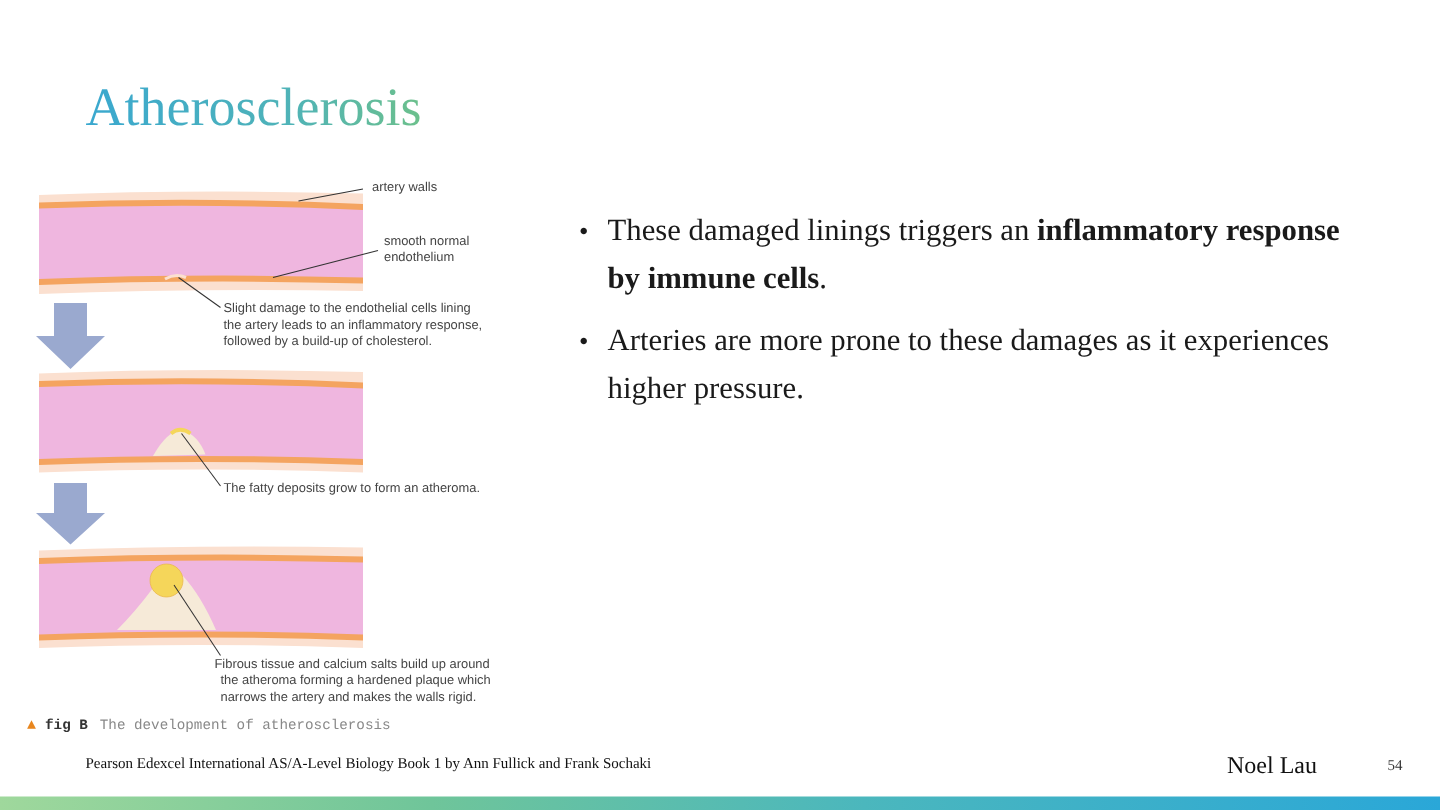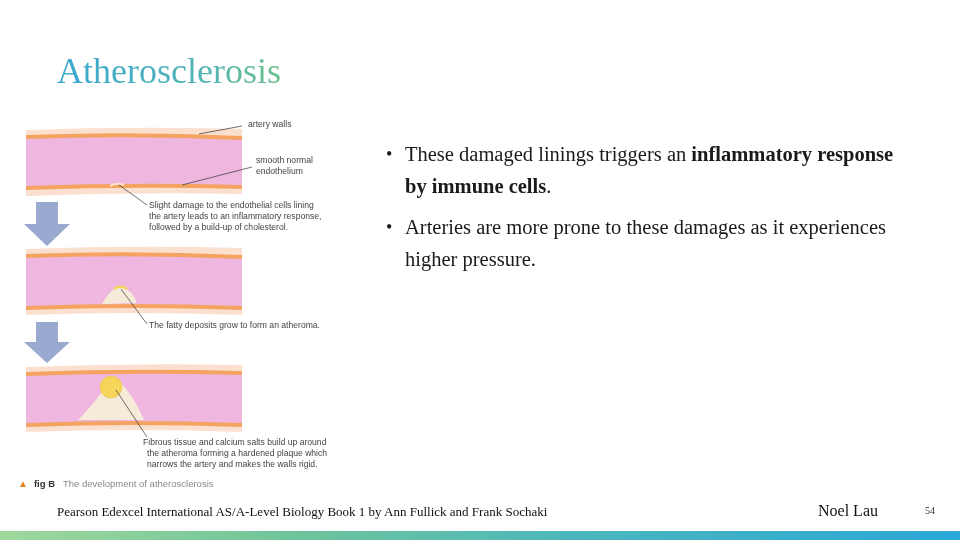--- a/index.html
+++ b/index.html
@@ -2,28 +2,28 @@
 <html><head>
 <meta charset="utf-8">
 <style>
   html, body { margin:0; padding:0; }
   body { width:960px; height:540px; position:relative; background:#ffffff; overflow:hidden; font-family:"Liberation Serif", serif; }
   .title { position:absolute; left:57px; top:48px; font-size:36px; font-family:"Liberation Serif", serif; font-weight:normal;
     background:linear-gradient(90deg,#3aa8cf 0%,#4fb3b8 60%,#6cc08c 100%); -webkit-background-clip:text; background-clip:text; color:transparent; line-height:46px; }
   .figure { position:absolute; left:22px; top:112px; width:340px; height:385px; }
   .figure svg { position:absolute; left:0; top:0; }
   .lbl { position:absolute; font-family:"Liberation Sans", sans-serif; font-size:8.6px; color:#444; line-height:11px; white-space:nowrap; }
-  .caption { position:absolute; left:18px; top:478px; font-family:Liberation Sans, sans-serif; font-size:9.5px; color:#888; white-space:nowrap; }
+  .caption { position:absolute; left:18px; top:478px; font-family:Liberation Mono, monospace; font-size:9.5px; color:#888; white-space:nowrap; }
   .caption .tri { color:#e8861e; font-size:10px; margin-right:6px; }
   .caption b { color:#333; margin-right:8px; }
   .bullets { position:absolute; left:386px; top:138px; width:520px; margin:0; padding:0; list-style:none; }
   .bullets li { position:relative; padding-left:19px; font-size:20.5px; line-height:32px; color:#1a1a1a; margin-bottom:9px; }
   .bullets li::before { content:"•"; position:absolute; left:0; top:0; font-size:18px; }
   .bullets b { font-weight:bold; }
-  .ref { position:absolute; left:57px; top:504px; font-size:13px; color:#111; white-space:nowrap; }
+  .ref { position:absolute; left:57px; top:504px; font-size:10px; color:#111; white-space:nowrap; }
   .author { position:absolute; left:818px; top:502px; font-size:16px; color:#111; }
   .pagenum { position:absolute; left:925px; top:505px; font-size:10px; color:#333; }
   .bottombar { position:absolute; left:0; top:531px; width:960px; height:9px; background:linear-gradient(90deg,#9fd89c 0%,#6fc59a 30%,#4bb7bd 60%,#2aa7d8 100%); }
 </style>
 </head>
 <body>
 
 <div class="title">Atherosclerosis</div>
 
 <div class="figure">

